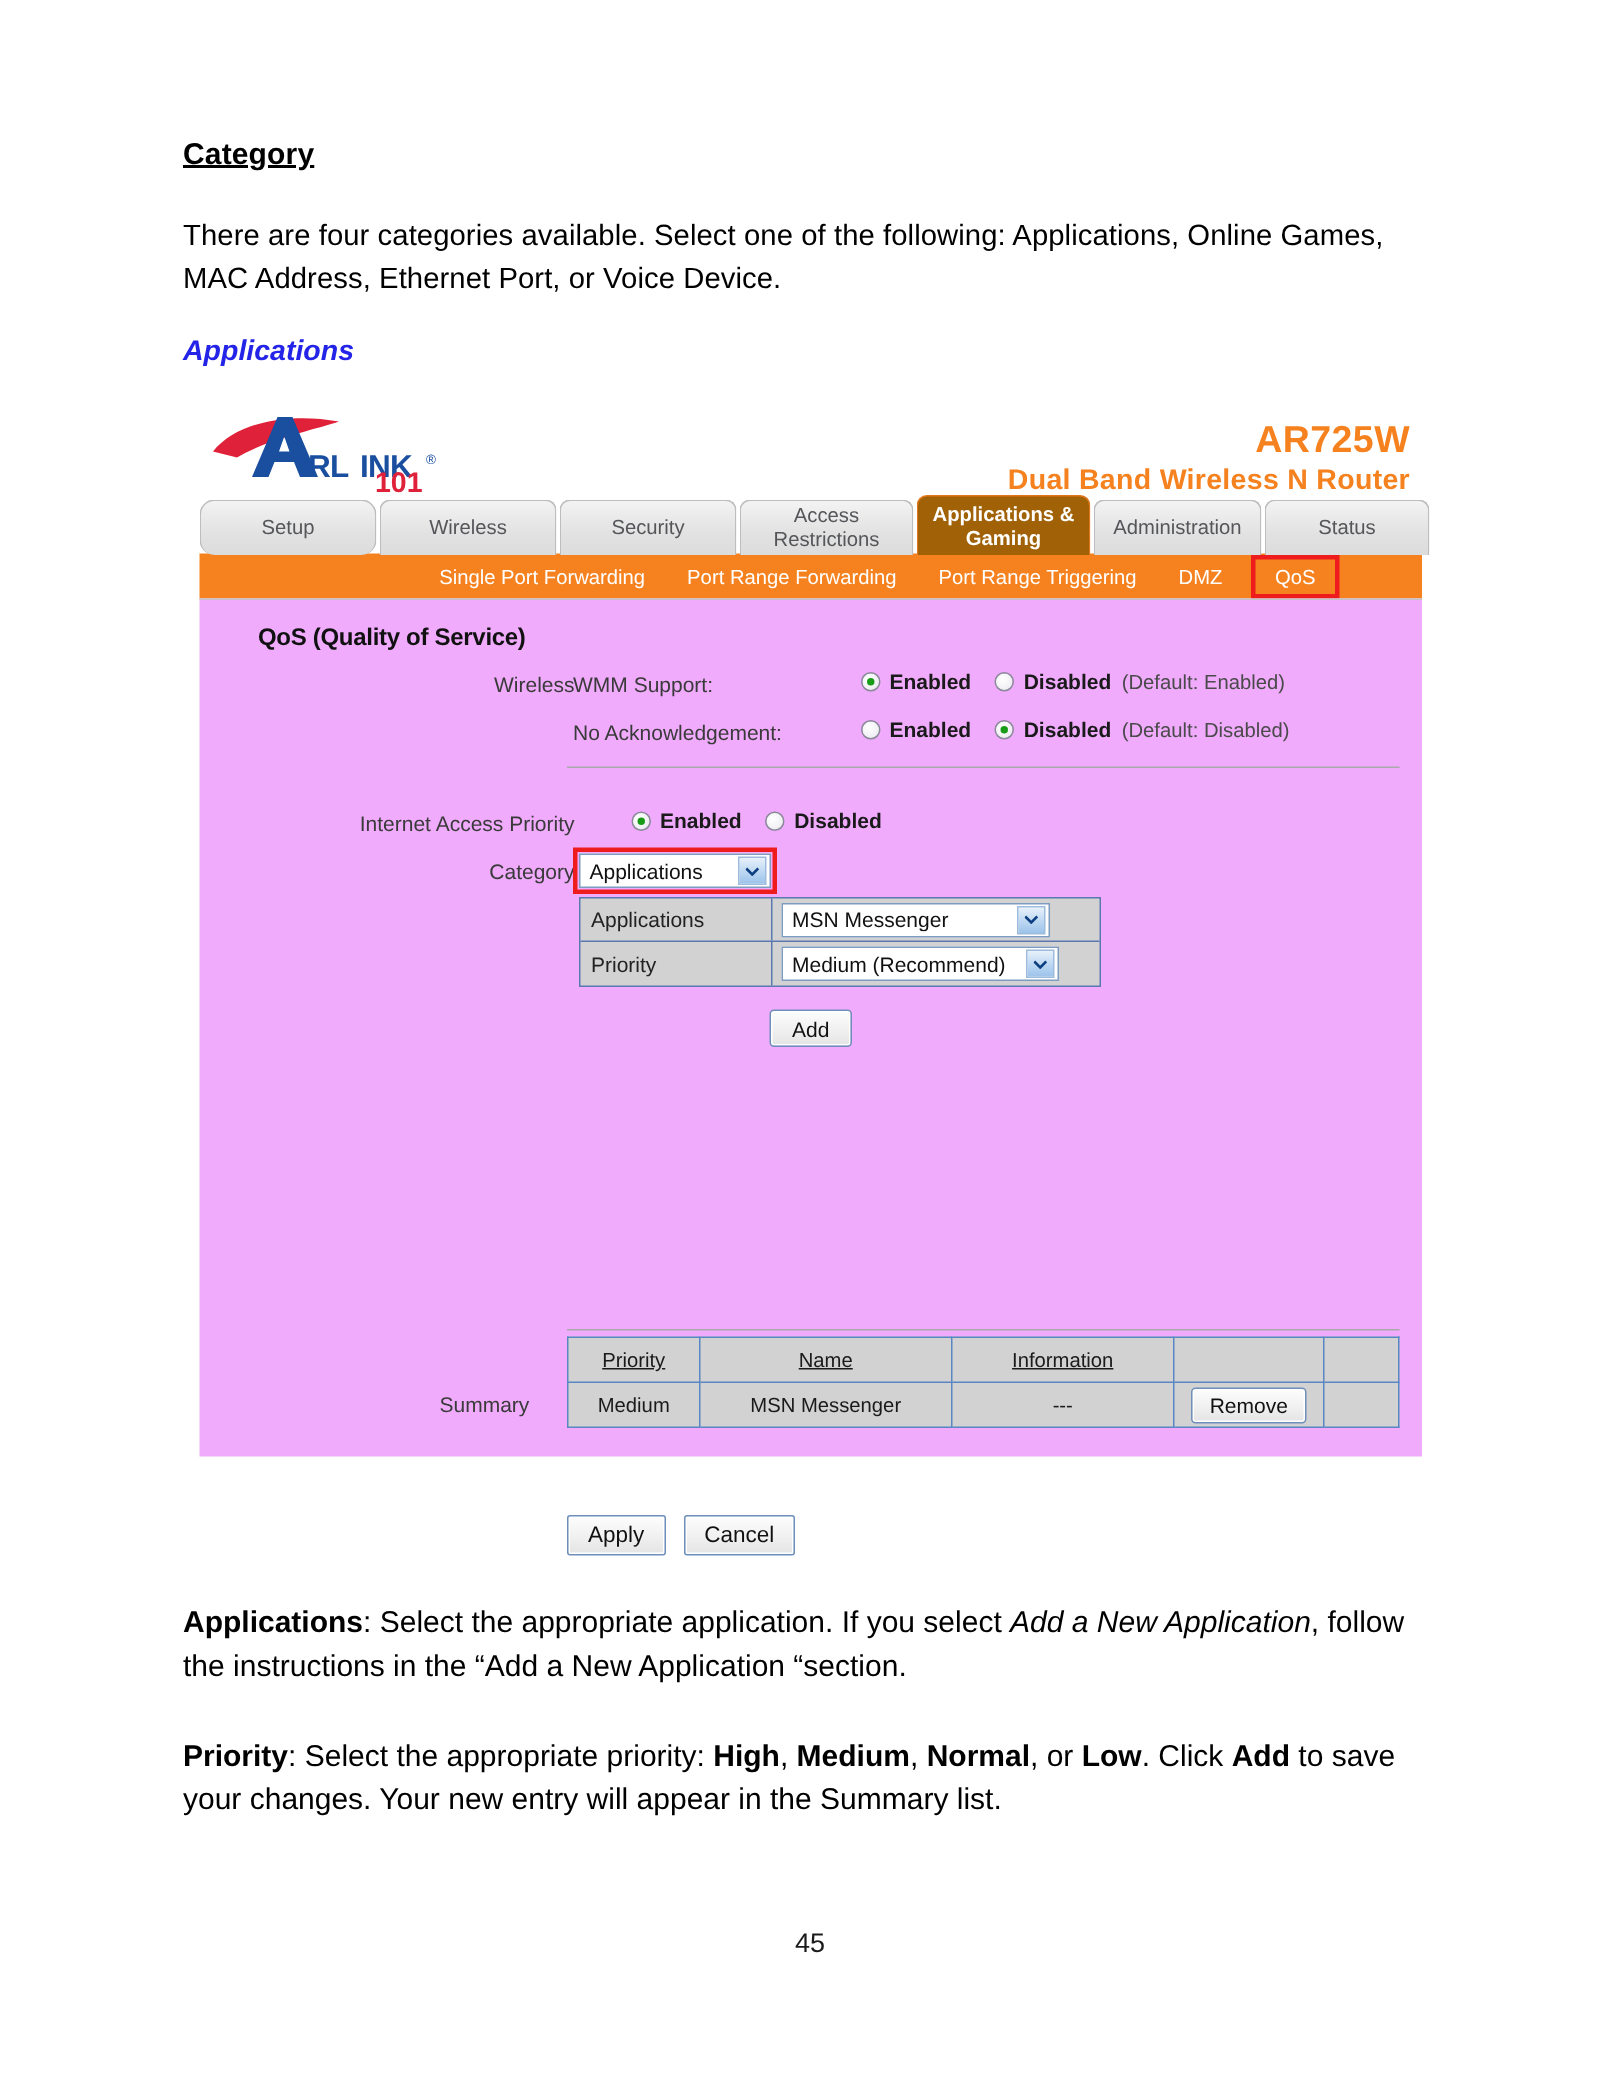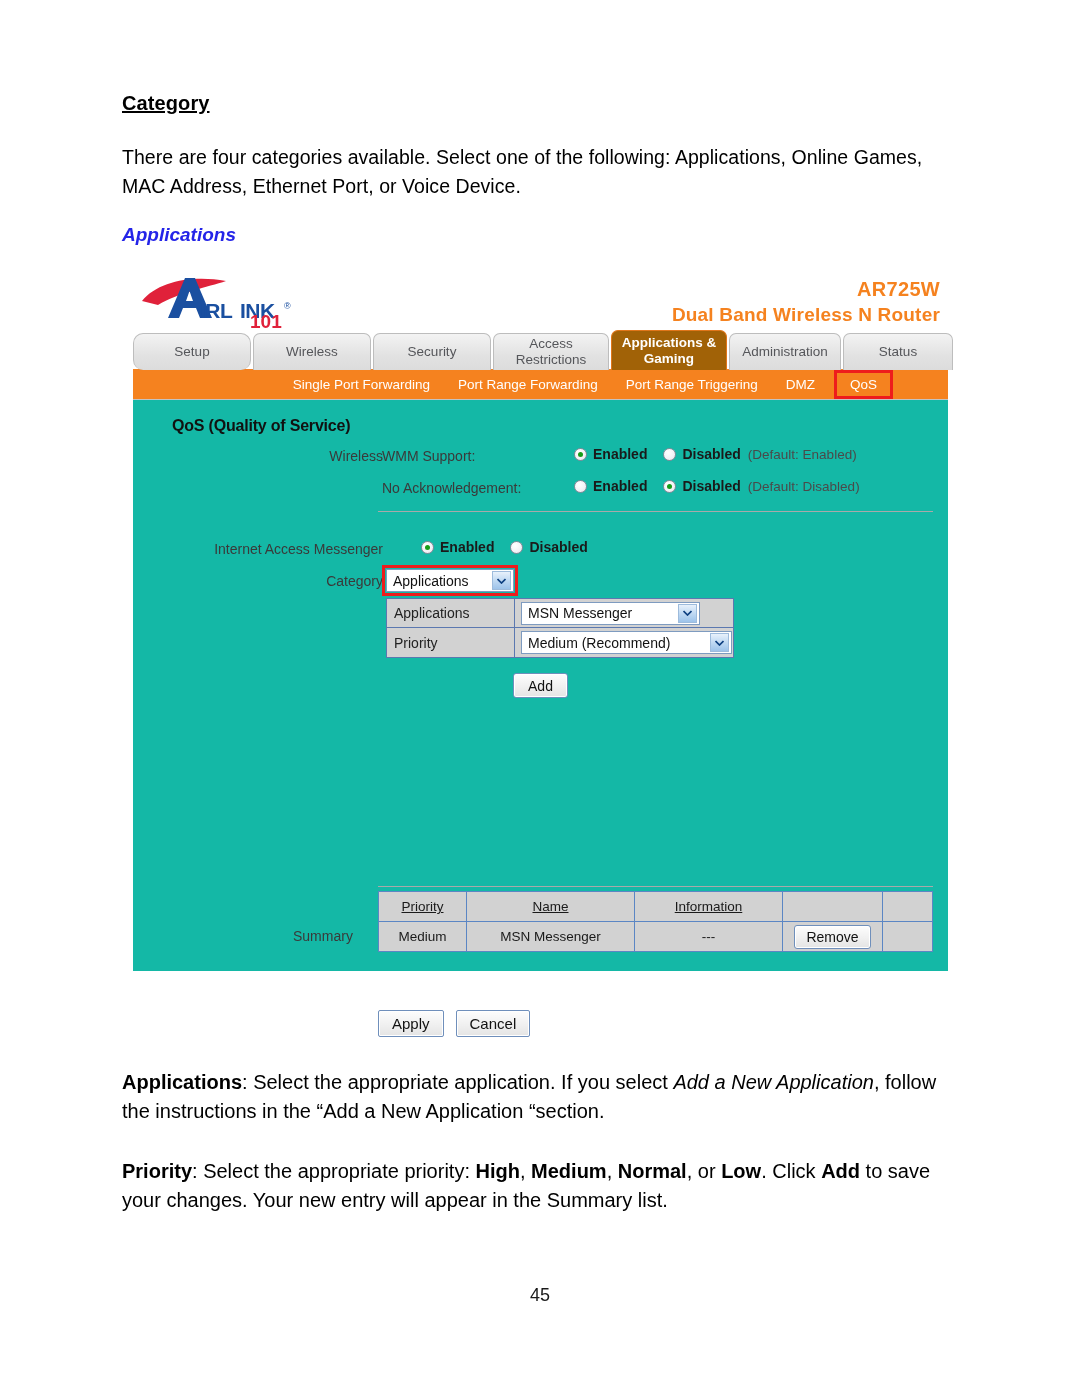--- a/index.html
+++ b/index.html
@@ -71,21 +71,21 @@
 
   .model-block {
     position: absolute;
     right: 8px;
     top: 10px;
     text-align: right;
     color: #F5821F;
     font-weight: bold;
     line-height: 1.28;
   }
-  .model-name { font-size: 20px; letter-spacing: 0.3px; }
+  .model-name { font-size: 25px; letter-spacing: 0.3px; }
   .model-desc { font-size: 19px; letter-spacing: 0.2px; }
 
   
   .tabrow {
     display: flex;
     height: 40px;
     align-items: flex-end;
     position: relative;
     z-index: 3;
   }
@@ -141,21 +141,21 @@
     position: relative;
   }
   .subnav-item.highlight {
     outline: 3px solid #ee1c1c;
     padding: 4px 13px;
     margin-left: 22px;
   }
 
   
   .panel {
-    background: #14b8a6;
+    background: #f0abfc;
     padding: 0;
     position: relative;
     height: 572px;
     border-top: 1px solid #c3c3c3;
   }
   .panel-title {
     position: absolute;
     left: 39px;
     top: 17px;
     font-size: 16px;
@@ -445,21 +445,21 @@
     <div class="radio-group" style="left:441px; top:78px;">
       <span class="radio"></span>
       <span class="radio-label">Enabled</span>
       <span class="radio on"></span>
       <span class="radio-label last">Disabled</span>
       <span class="default-note">(Default: Disabled)</span>
     </div>
 
     <div class="sep" style="left:245px; top:111px; width:555px;"></div>
 
-    <div class="label-right" style="left:60px; top:141px; width:190px;">Internet Access Messenger</div>
+    <div class="label-right" style="left:60px; top:141px; width:190px;">Internet Access Priority</div>
 
     <div class="radio-group" style="left:288px; top:139px;">
       <span class="radio on"></span>
       <span class="radio-label">Enabled</span>
       <span class="radio"></span>
       <span class="radio-label last">Disabled</span>
     </div>
 
     <div class="label-right" style="left:130px; top:173px; width:120px;">Category</div>
 
@@ -483,21 +483,21 @@
               <svg width="9" height="6" viewBox="0 0 9 6">
                   <path d="M0.5 1 L4.5 5 L8.5 1" fill="none" stroke="#0d3f80" stroke-width="1.7"></path>
                 </svg>
             </span>
           </span>
         </div>
       </div>
       <div class="inner-row">
         <div class="inner-cell-label">Priority</div>
         <div class="inner-cell-val">
-          <span class="sel" style="position:relative; width:211px;">
+          <span class="sel" style="position:relative; width:185px;">
             <span class="sel-text">Medium (Recommend)</span>
             <span class="arrow-box">
               <svg width="9" height="6" viewBox="0 0 9 6">
                   <path d="M0.5 1 L4.5 5 L8.5 1" fill="none" stroke="#0d3f80" stroke-width="1.7"></path>
                 </svg>
             </span>
           </span>
         </div>
       </div>
     </div>

